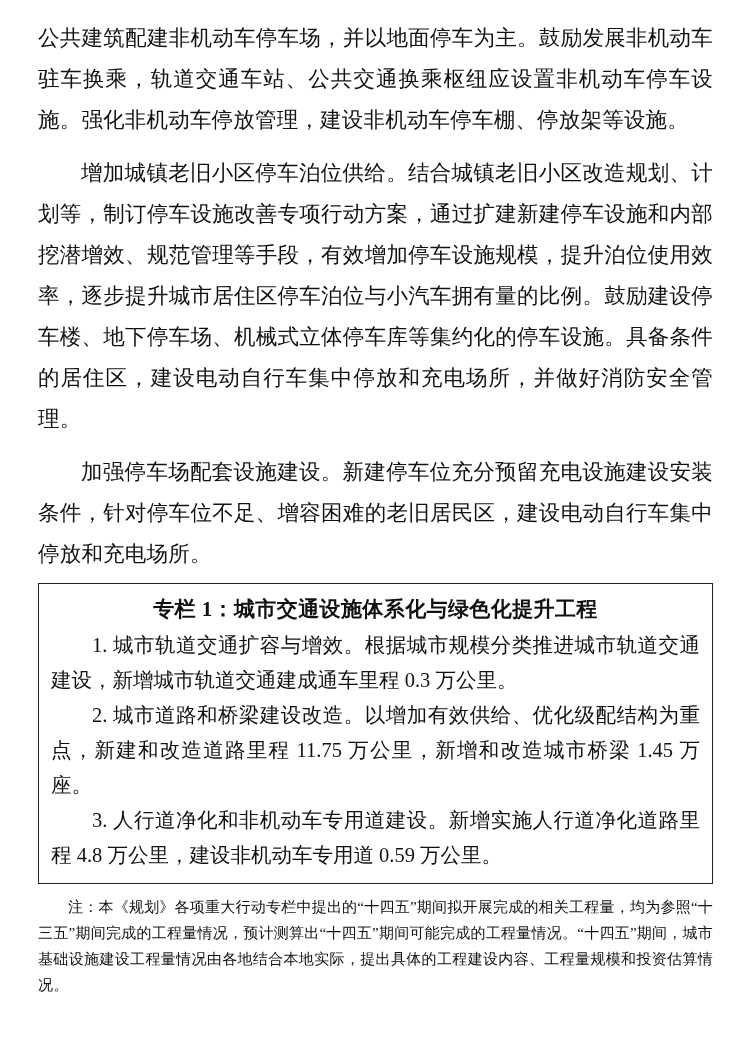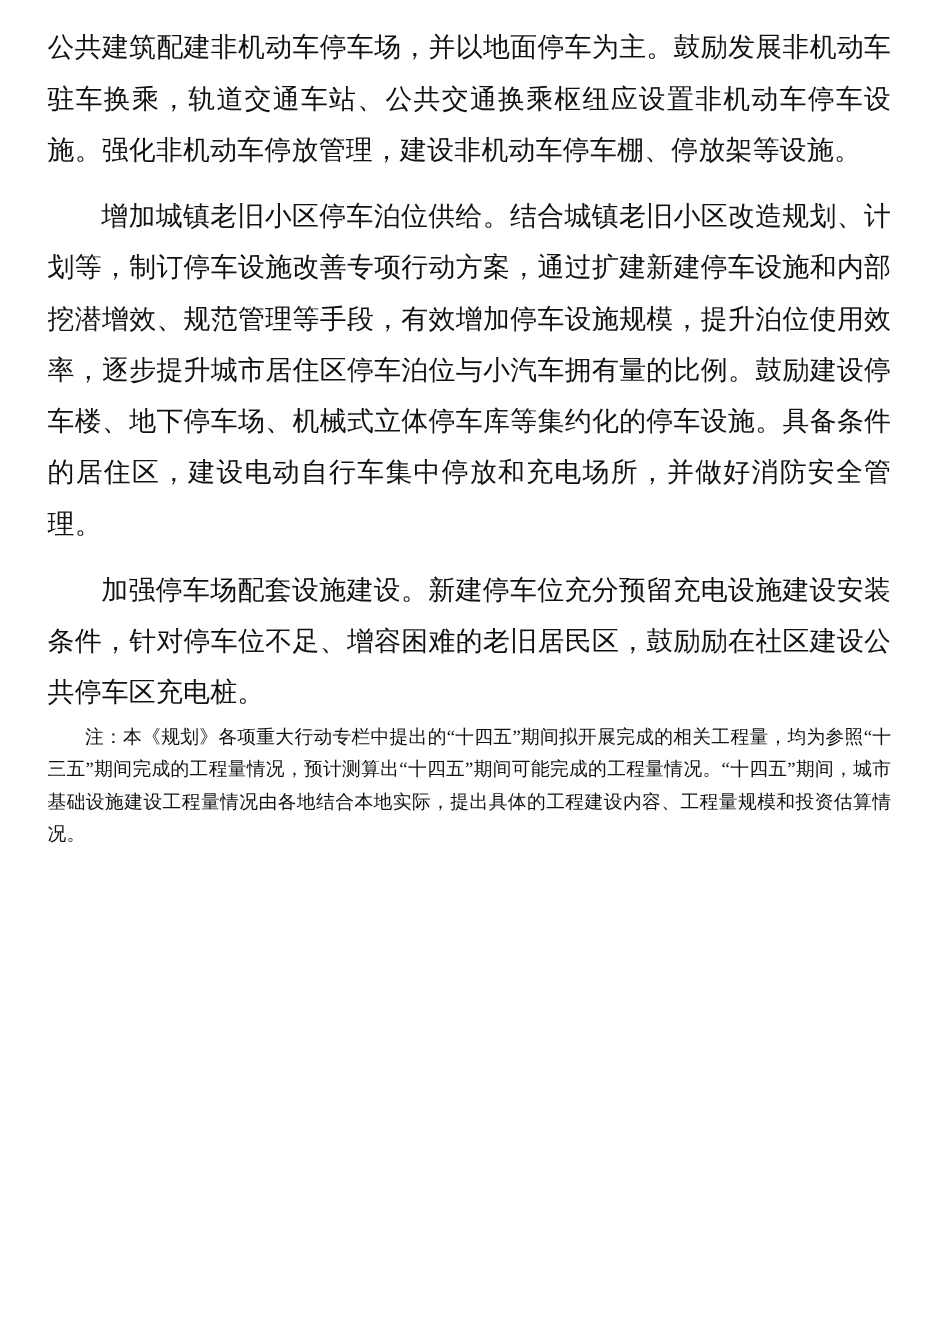--- a/index.html
+++ b/index.html
@@ -49,41 +49,47 @@
   }
   .box-p {
     font-size: 20.5px;
     line-height: 35px;
     text-align: justify;
     text-justify: inter-ideograph;
     text-indent: 2em;
     margin: 0;
   }
   .note {
-    margin-top: 0;
+    margin-top: 10px;
     font-size: 15px;
     line-height: 26px;
     text-align: justify;
     text-justify: inter-ideograph;
     letter-spacing: 0.2px;
   }
   .note .note-first {
     text-indent: 2em;
     display: block;
   }
 </style>
 </head>
 <body>
 
 <div class="page">
 
   <p class="body-p">公共建筑配建非机动车停车场，并以地面停车为主。鼓励发展非机动车驻车换乘，轨道交通车站、公共交通换乘枢纽应设置非机动车停车设施。强化非机动车停放管理，建设非机动车停车棚、停放架等设施。</p>
 
   <p class="body-p indent">增加城镇老旧小区停车泊位供给。结合城镇老旧小区改造规划、计划等，制订停车设施改善专项行动方案，通过扩建新建停车设施和内部挖潜增效、规范管理等手段，有效增加停车设施规模，提升泊位使用效率，逐步提升城市居住区停车泊位与小汽车拥有量的比例。鼓励建设停车楼、地下停车场、机械式立体停车库等集约化的停车设施。具备条件的居住区，建设电动自行车集中停放和充电场所，并做好消防安全管理。</p>
 
-  <p class="body-p indent">加强停车场配套设施建设。新建停车位充分预留充电设施建设安装条件，针对停车位不足、增容困难的老旧居民区，鼓励励在社区建设公共停车区充电桩。</p>
+  <p class="body-p indent">加强停车场配套设施建设。新建停车位充分预留充电设施建设安装条件，针对停车位不足、增容困难的老旧居民区，建设电动自行车集中停放和充电场所。</p>
 
+  <div class="box">
+    <div class="box-title">专栏 1：城市交通设施体系化与绿色化提升工程</div>
+    <p class="box-p">1. 城市轨道交通扩容与增效。根据城市规模分类推进城市轨道交通建设，新增城市轨道交通建成通车里程 0.3 万公里。</p>
+    <p class="box-p">2. 城市道路和桥梁建设改造。以增加有效供给、优化级配结构为重点，新建和改造道路里程 11.75 万公里，新增和改造城市桥梁 1.45 万座。</p>
+    <p class="box-p">3. 人行道净化和非机动车专用道建设。新增实施人行道净化道路里程 4.8 万公里，建设非机动车专用道 0.59 万公里。</p>
+  </div>
 
   <div class="note">
     <span class="note-first">注：本《规划》各项重大行动专栏中提出的“十四五”期间拟开展完成的相关工程量，均为参照“十三五”期间完成的工程量情况，预计测算出“十四五”期间可能完成的工程量情况。“十四五”期间，城市基础设施建设工程量情况由各地结合本地实际，提出具体的工程建设内容、工程量规模和投资估算情况。</span>
   </div>
 
 </div>
 
 </body></html>

